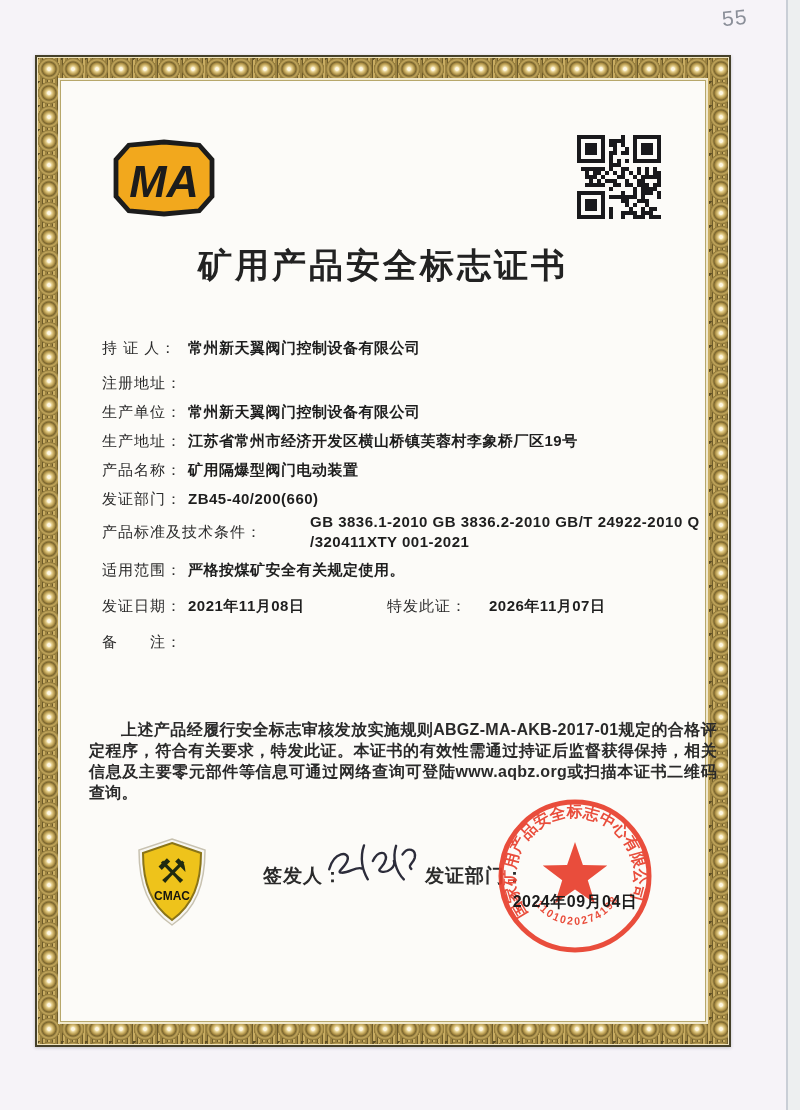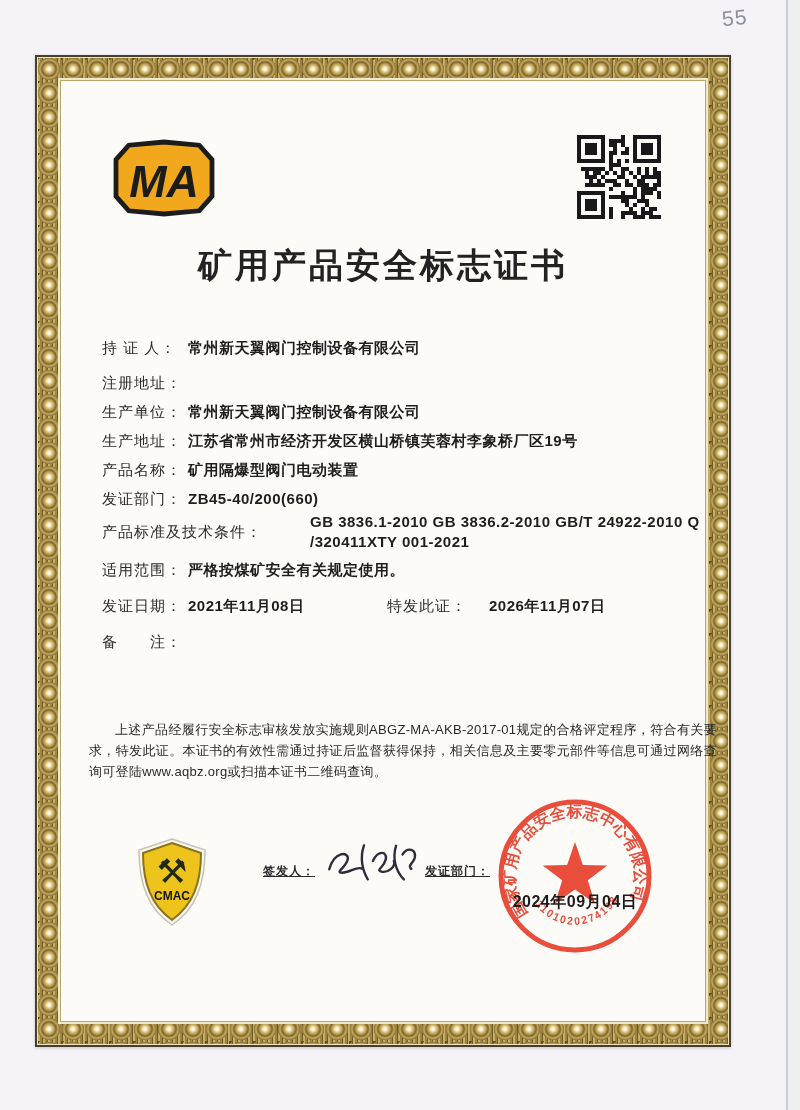--- a/index.html
+++ b/index.html
@@ -28,25 +28,25 @@
   .qr{position:absolute;left:540px;top:78px;width:84px;height:84px;}
   .title{position:absolute;left:0;top:186px;width:692px;text-align:center;
     font-size:34px;font-weight:800;color:#222;letter-spacing:3px;}
   
   .f-label{position:absolute;left:65px;font-size:15px;font-weight:400;color:#2b2b2b;
     letter-spacing:1px;white-space:nowrap;}
   .f-value{position:absolute;left:151px;font-size:15px;font-weight:700;color:#1e1e1e;
     white-space:pre-line;letter-spacing:.5px;}
   .std-value{left:261px;width:390px;line-height:20px;margin-left:12px;}
   
-  .statement{position:absolute;left:52px;top:662px;width:628px;font-size:13px;font-weight:400;
+  .statement{position:absolute;left:52px;top:662px;width:628px;font-size:16px;font-weight:700;
     color:#2a2a2a;line-height:21px;text-align:justify;text-indent:2em;letter-spacing:.3px;}
   
   .cmac{position:absolute;left:98px;top:780px;width:74px;height:92px;}
-  .sig-label{position:absolute;font-size:12px;font-weight:700;color:#2b2b2b;letter-spacing:1px;text-decoration:underline;}
+  .sig-label{position:absolute;font-size:19px;font-weight:700;color:#2b2b2b;letter-spacing:1px;}
   .signature{position:absolute;left:286px;top:780px;width:100px;height:54px;transform:rotate(-3deg);}
   .stamp{position:absolute;left:458px;top:737px;width:160px;height:160px;opacity:.93;}
   .stamp-date{position:absolute;left:462px;top:829px;width:152px;text-align:center;
     font-size:16px;font-weight:800;color:#1b1b1b;letter-spacing:.5px;margin-top:6px;}
 </style>
 </head>
 <body>
 
 <div id="canvas">
 

